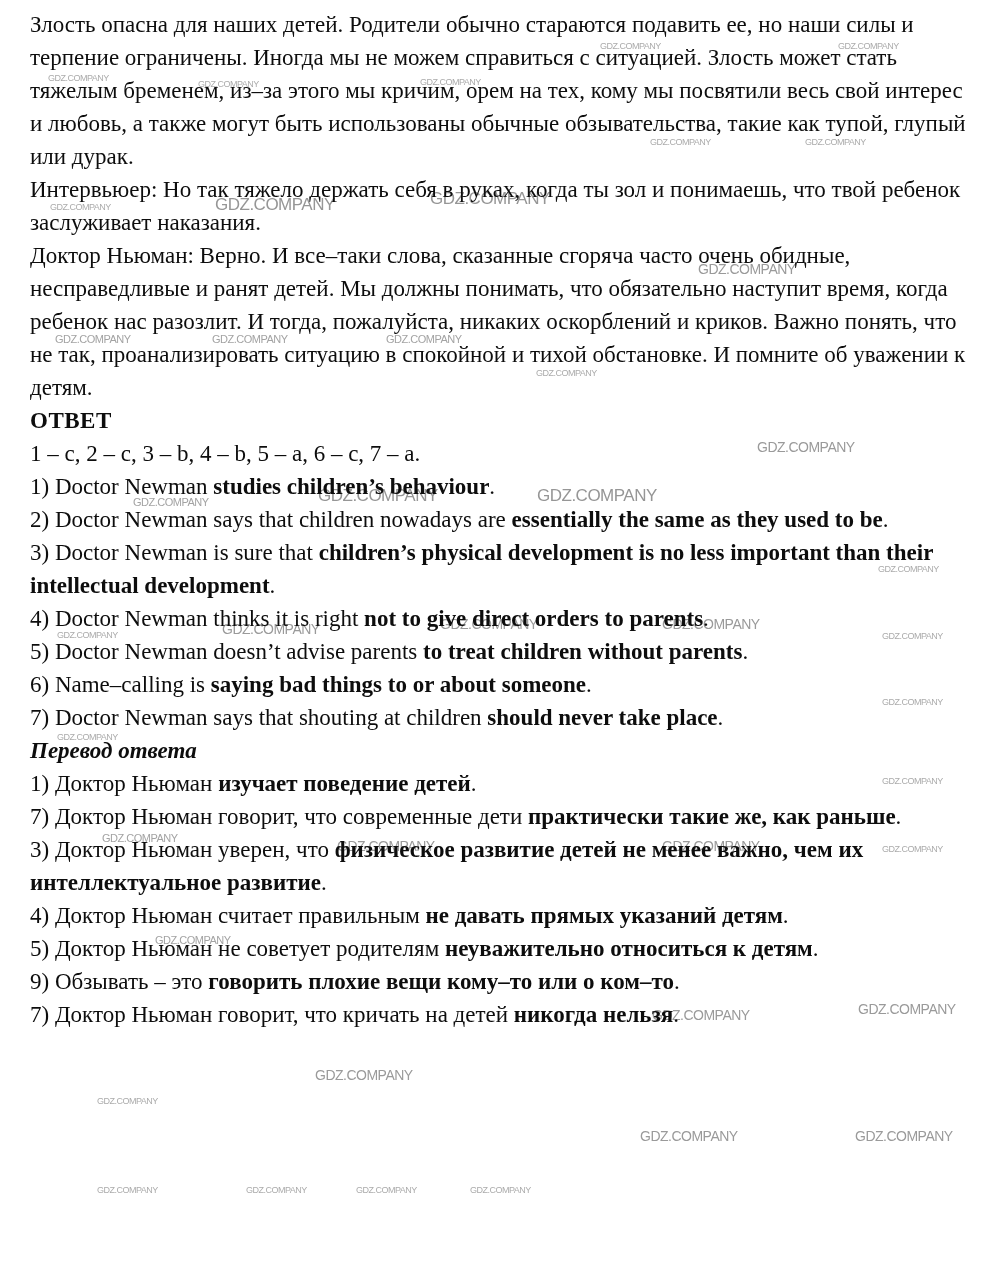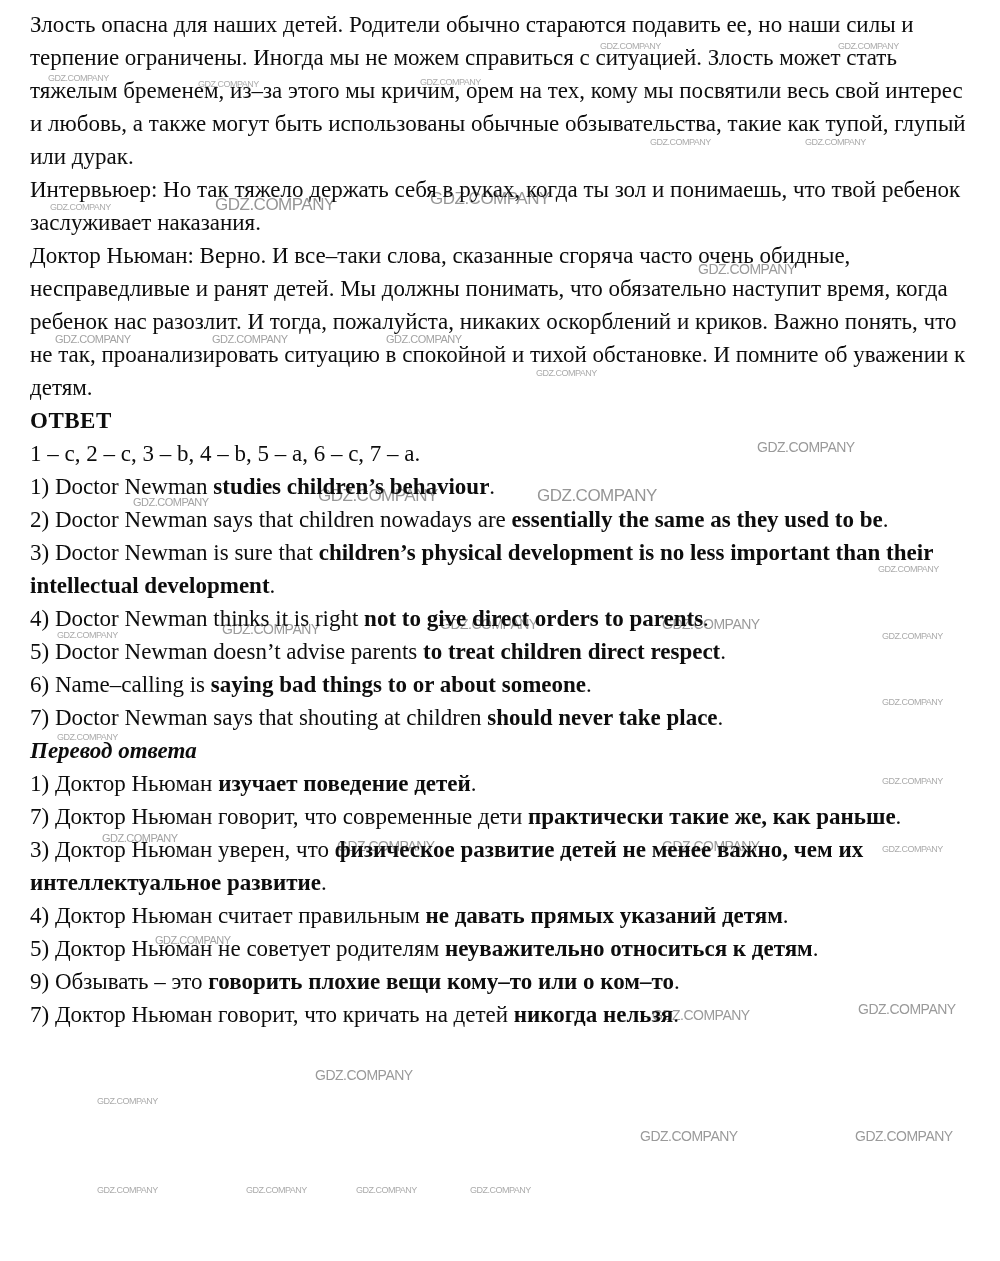--- a/index.html
+++ b/index.html
@@ -93,21 +93,21 @@
     <p><span>Интервьюер: Но так тяжело держать себя в руках, когда ты зол и понимаешь, что твой ребенок заслуживает наказания.</span></p>
     <p><span>Доктор Ньюман: Верно. И все–таки слова, сказанные сгоряча часто очень обидные, несправедливые и ранят детей. Мы должны понимать, что обязательно наступит время, когда ребенок нас разозлит. И тогда, пожалуйста, никаких оскорблений и криков. Важно понять, что не так, проанализировать ситуацию в спокойной и тихой обстановке. И помните об уважении к детям.</span></p>
 
     <p class="heading">ОТВЕТ</p>
     <p>1 – c, 2 – c, 3 – b, 4 – b, 5 – a, 6 – c, 7 – a.</p>
 
     <p><span>1) Doctor Newman </span><span class="b">studies children’s behaviour</span><span>.</span></p>
     <p><span>2) Doctor Newman says that children nowadays are </span><span class="b">essentially the same as they used to be</span><span>.</span></p>
     <p><span>3) Doctor Newman is sure that </span><span class="b">children’s physical development is no less important than their intellectual development</span><span>.</span></p>
     <p><span>4) Doctor Newman thinks it is right </span><span class="b">not to give direct orders to parents</span><span>.</span></p>
-    <p><span>5) Doctor Newman doesn’t advise parents </span><span class="b">to treat children direct respect</span><span>.</span></p>
+    <p><span>5) Doctor Newman doesn’t advise parents </span><span class="b">to treat children without parents</span><span>.</span></p>
     <p><span>6) Name–calling is </span><span class="b">saying bad things to or about someone</span><span>.</span></p>
     <p><span>7) Doctor Newman says that shouting at children </span><span class="b">should never take place</span><span>.</span></p>
 
     <p class="heading-italic">Перевод ответа</p>
 
     <p><span>1) Доктор Ньюман </span><span class="b">изучает поведение детей</span><span>.</span></p>
     <p><span>7) Доктор Ньюман говорит, что современные дети </span><span class="b">практически такие же, как раньше</span><span>.</span></p>
     <p><span>3) Доктор Ньюман уверен, что </span><span class="b">физическое развитие детей не менее важно, чем их интеллектуальное развитие</span><span>.</span></p>
     <p><span>4) Доктор Ньюман считает правильным </span><span class="b">не давать прямых указаний детям</span><span>.</span></p>
     <p><span>5) Доктор Ньюман не советует родителям </span><span class="b">неуважительно относиться к детям</span><span>.</span></p>

